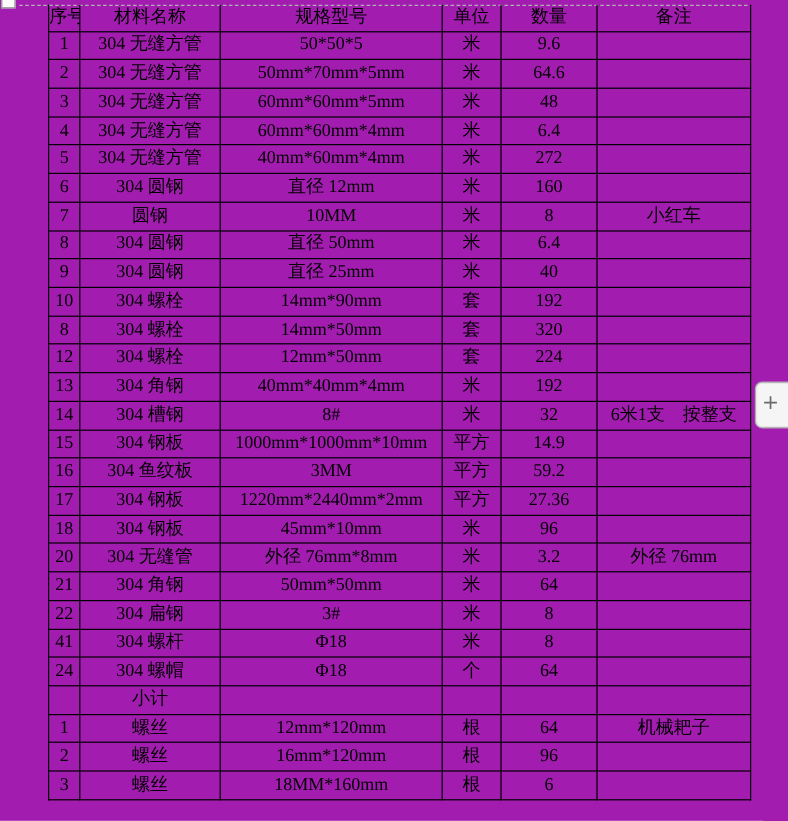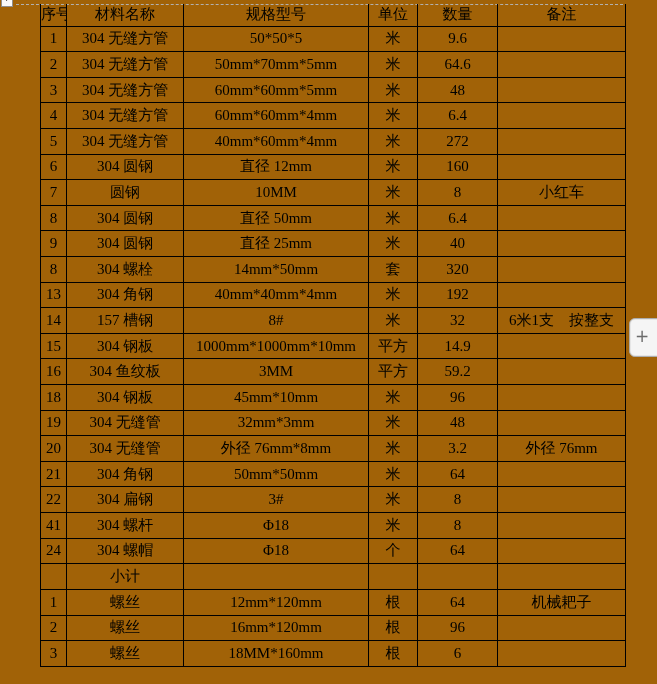--- a/index.html
+++ b/index.html
@@ -10,21 +10,21 @@
   body {
     width: 657px;
     height: 684px;
     overflow: hidden;
     font-family: "Liberation Serif", "DejaVu Serif", serif;
   }
   .page {
     position: relative;
     width: 657px;
     height: 684px;
-    background: #a16207;
+    background: #a21caf;
     overflow: hidden;
   }
   
   .margin-line {
     position: absolute;
     left: 16px;
     top: 4px;
     width: 607px;
     height: 0;
     border-top: 1px dashed #b0b0b0;
@@ -194,38 +194,54 @@
         </tr>
         <tr>
           <td>9</td>
           <td>304 圆钢</td>
           <td>直径 25mm</td>
           <td>米</td>
           <td>40</td>
           <td></td>
         </tr>
         <tr>
+          <td>10</td>
+          <td>304 螺栓</td>
+          <td>14mm*90mm</td>
+          <td>套</td>
+          <td>192</td>
+          <td></td>
+        </tr>
+        <tr>
           <td>8</td>
           <td>304 螺栓</td>
           <td>14mm*50mm</td>
           <td>套</td>
           <td>320</td>
           <td></td>
         </tr>
         <tr>
+          <td>12</td>
+          <td>304 螺栓</td>
+          <td>12mm*50mm</td>
+          <td>套</td>
+          <td>224</td>
+          <td></td>
+        </tr>
+        <tr>
           <td>13</td>
           <td>304 角钢</td>
           <td>40mm*40mm*4mm</td>
           <td>米</td>
           <td>192</td>
           <td></td>
         </tr>
         <tr>
           <td>14</td>
-          <td>157 槽钢</td>
+          <td>304 槽钢</td>
           <td>8#</td>
           <td>米</td>
           <td>32</td>
           <td>6米1支　按整支</td>
         </tr>
         <tr>
           <td>15</td>
           <td>304 钢板</td>
           <td>1000mm*1000mm*10mm</td>
           <td>平方</td>
@@ -234,33 +250,33 @@
         </tr>
         <tr>
           <td>16</td>
           <td>304 鱼纹板</td>
           <td>3MM</td>
           <td>平方</td>
           <td>59.2</td>
           <td></td>
         </tr>
         <tr>
+          <td>17</td>
+          <td>304 钢板</td>
+          <td>1220mm*2440mm*2mm</td>
+          <td>平方</td>
+          <td>27.36</td>
+          <td></td>
+        </tr>
+        <tr>
           <td>18</td>
           <td>304 钢板</td>
           <td>45mm*10mm</td>
           <td>米</td>
           <td>96</td>
-          <td></td>
-        </tr>
-        <tr>
-          <td>19</td>
-          <td>304 无缝管</td>
-          <td>32mm*3mm</td>
-          <td>米</td>
-          <td>48</td>
           <td></td>
         </tr>
         <tr>
           <td>20</td>
           <td>304 无缝管</td>
           <td>外径 76mm*8mm</td>
           <td>米</td>
           <td>3.2</td>
           <td>外径 76mm</td>
         </tr>

